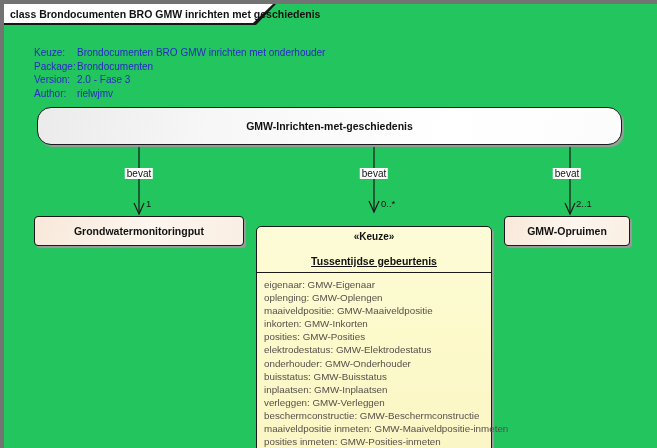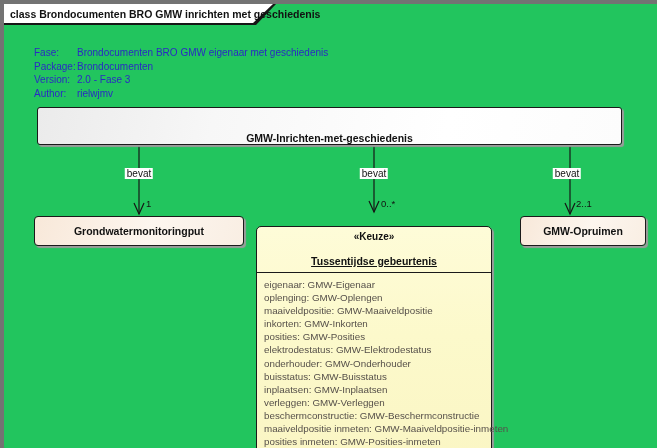--- a/index.html
+++ b/index.html
@@ -61,32 +61,32 @@
     box-sizing: border-box;
     box-shadow: 2px 2px 1px #9b9b9b;
   }
   .cls-title {
     font-weight: bold; font-size: 10.5px; color: #111111;
     text-align: center; white-space: nowrap;
   }
 
   .main-class {
     left: 33px; top: 103px; width: 585px; height: 38px;
-    border-radius: 3px;
+    border-radius: 14px;
     background: linear-gradient(100deg, #ebebeb 0%, #f7f7f7 30%, #ffffff 70%, #fcfcfc 100%);
-    display: flex; align-items: flex-end; justify-content: center;
+    display: flex; align-items: center; justify-content: center;
   }
 
   .peach-class {
     border-radius: 4px;
     background: linear-gradient(110deg, #f8e8d9 0%, #fdf6ef 55%, #f9eee3 100%);
     display: flex; align-items: center; justify-content: center;
   }
   .left-class  { left: 30px;  top: 212px; width: 210px; height: 30px; }
-  .right-class { left: 516px; top: 212px; width: 126px; height: 30px; align-items: center; }
+  .right-class { left: 500px; top: 212px; width: 126px; height: 30px; align-items: center; }
 
   .keuze-class {
     left: 252px; top: 222px; width: 236px; height: 274px;
     border-radius: 5px;
     background: linear-gradient(180deg, #fefcd8 0%, #fcf9cb 40%, #faf5c2 100%);
   }
   .keuze-header {
     border-bottom: 1.2px solid #1a1a1a;
     padding: 4px 2px 5px 2px;
     text-align: center;
@@ -108,22 +108,22 @@
 <div class="canvas">
 
   <div class="tab">
     <div class="tab-shape-border"></div>
     <div class="tab-shape-fill"></div>
     <div class="tab-label">class Brondocumenten BRO GMW inrichten met geschiedenis</div>
   </div>
 
   <div class="meta" style="color:#2a2ac4">
     <div class="meta-row">
-      <span class="meta-label">Fase:</span>
-      <span class="meta-value">Brondocumenten BRO GMW eigenaar met geschiedenis</span>
+      <span class="meta-label">Keuze:</span>
+      <span class="meta-value">Brondocumenten BRO GMW inrichten met onderhouder</span>
     </div>
     <div class="meta-row">
       <span class="meta-label">Package:</span>
       <span class="meta-value">Brondocumenten</span>
     </div>
     <div class="meta-row">
       <span class="meta-label">Version:</span>
       <span class="meta-value">2.0 - Fase 3</span>
     </div>
     <div class="meta-row">

